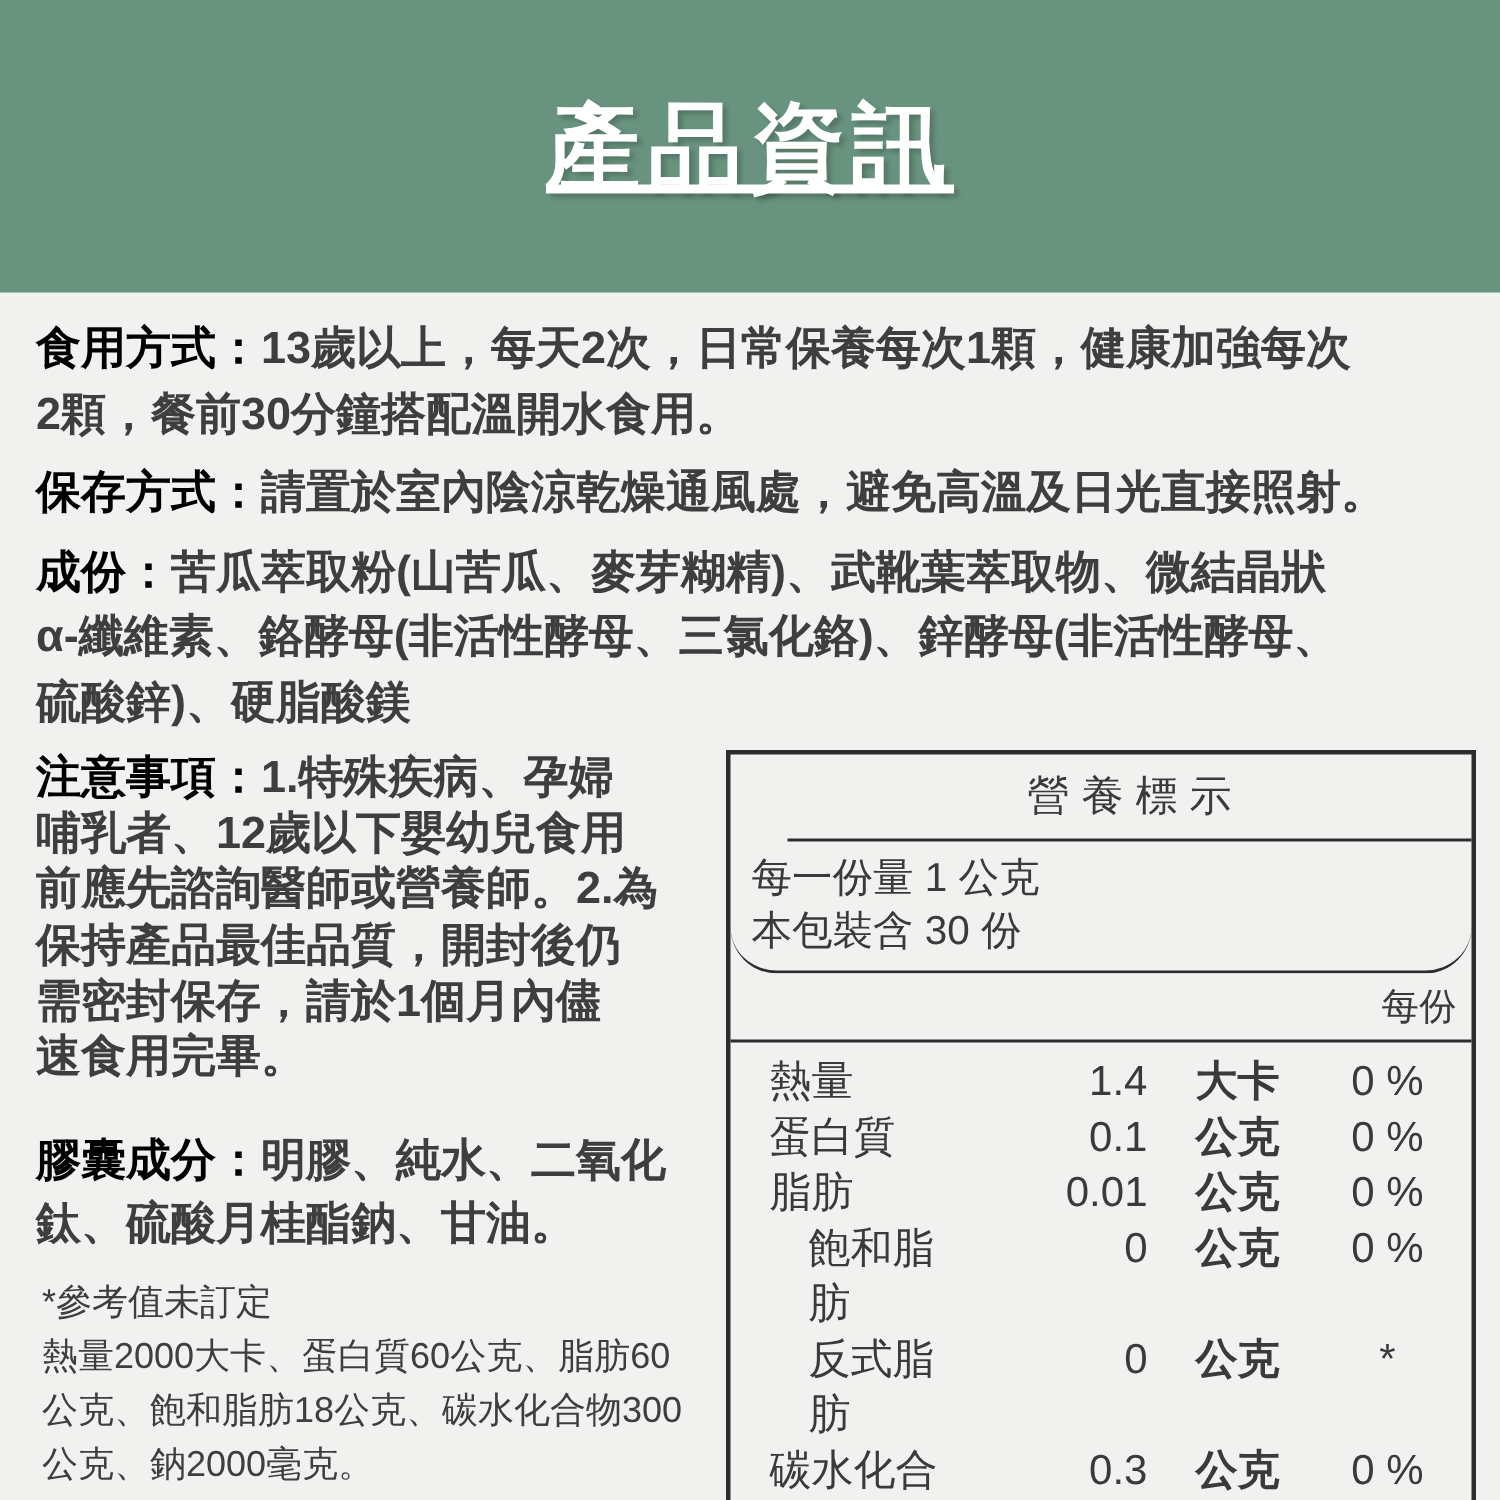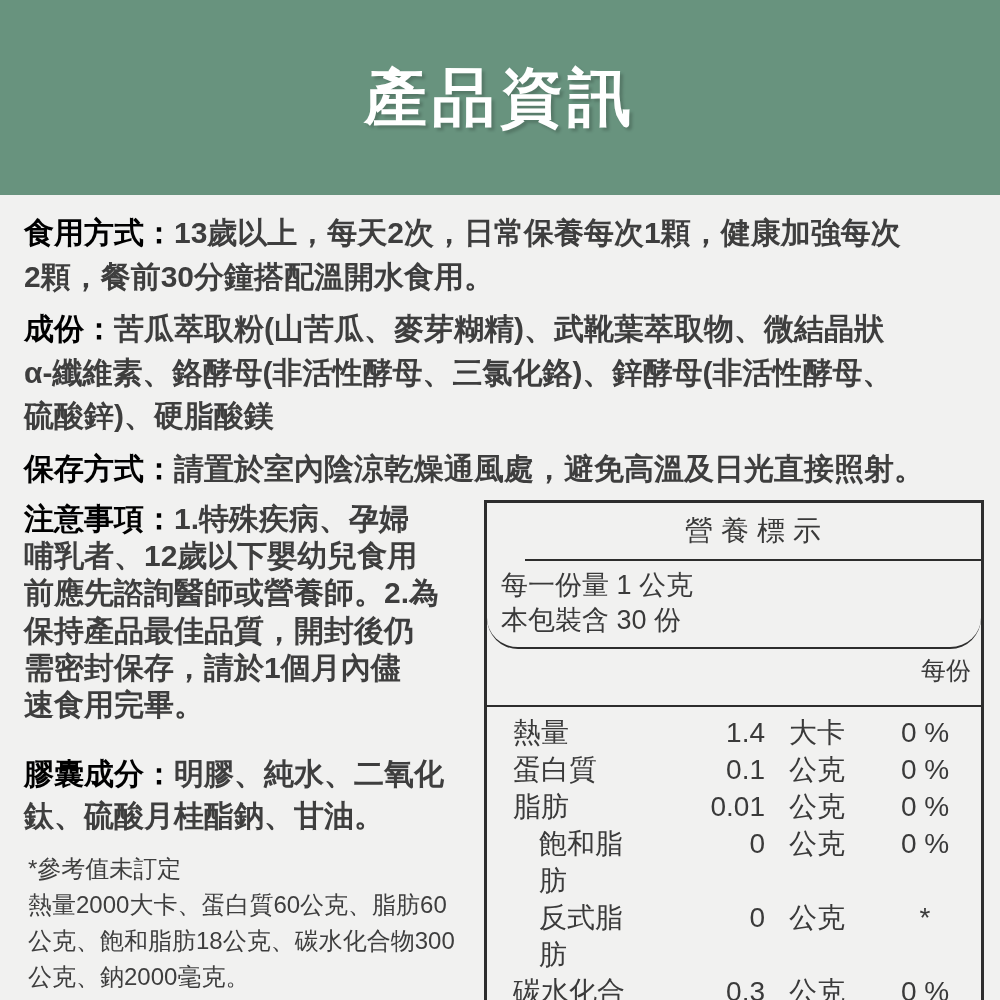--- a/index.html
+++ b/index.html
@@ -16,20 +16,21 @@
     background: #68937e;
     display: flex; align-items: center; justify-content: center;
   }
   .hero h1 {
     margin: 0;
     font-size: 63px;
     font-weight: 700;
     color: #ffffff;
     letter-spacing: 5px;
     text-shadow: 3px 3px 3px rgba(0,0,0,0.18);
+    text-decoration: underline;
   }
   .content { padding: 16px 16px 0 24px; }
   .para {
     margin: 0 0 9px 0;
     font-size: 30px;
     font-weight: 600;
     line-height: 1.45;
   }
   .para .txt { white-space: pre-line; }
   .lbl { color: #000000; }
@@ -68,57 +69,57 @@
     padding: 7px 14px 9px;
     font-size: 27px;
     line-height: 1.3;
     border-bottom: 2px solid #2d2d2d;
     border-radius: 31px;
   }
   .t-header {
     display: flex;
     justify-content: flex-end;
     gap: 22px;
-    padding: 5px 10px 18px 0;
+    padding: 5px 10px 6px 0;
     font-size: 25px;
     border-bottom: 2px solid #2d2d2d;
   }
   .t-body { padding: 7px 8px 9px 14px; font-size: 28px; }
   .t-row {
     display: grid;
     grid-template-columns: 1fr 100px 64px 96px;
     column-gap: 24px;
     line-height: 37px;
     align-items: baseline;
     margin-left: 12px;
   }
   .t-row .v { text-align: right; }
-  .t-row .u { text-align: left; }
+  .t-row .u { text-align: right; font-weight: bold; }
   .t-row .d { text-align: center; }
   .t-row.sub .n { padding-left: 26px; }
 </style>
 </head>
 <body>
 
 <div>
 
   <header class="hero">
     <h1>產品資訊</h1>
   </header>
 
   <main class="content">
 
     <p class="para"><span class="lbl">食用方式：</span><span class="txt">13歲以上，每天2次，日常保養每次1顆，健康加強每次
 2顆，餐前30分鐘搭配溫開水食用。</span></p>
 
+    <p class="para"><span class="lbl">保存方式：</span><span class="txt">請置於室內陰涼乾燥通風處，避免高溫及日光直接照射。</span></p>
+
     <p class="para"><span class="lbl">成份：</span><span class="txt">苦瓜萃取粉(山苦瓜、麥芽糊精)、武靴葉萃取物、微結晶狀
 α-纖維素、鉻酵母(非活性酵母、三氯化鉻)、鋅酵母(非活性酵母、
 硫酸鋅)、硬脂酸鎂</span></p>
-
-    <p class="para"><span class="lbl">保存方式：</span><span class="txt">請置於室內陰涼乾燥通風處，避免高溫及日光直接照射。</span></p>
 
     <div class="columns">
 
       <div class="left-col">
         <p class="para para-precautions"><span class="lbl">注意事項：</span><span class="txt">1.特殊疾病、孕婦
 哺乳者、12歲以下嬰幼兒食用
 前應先諮詢醫師或營養師。2.為
 保持產品最佳品質，開封後仍
 需密封保存，請於1個月內儘
 速食用完畢。</span></p>

